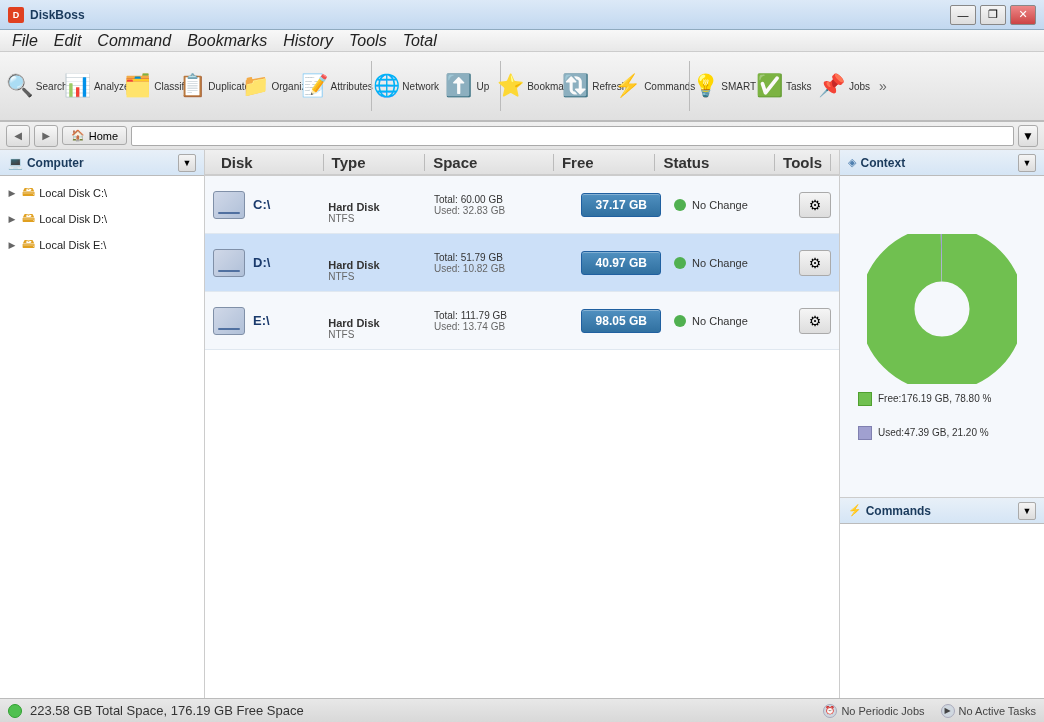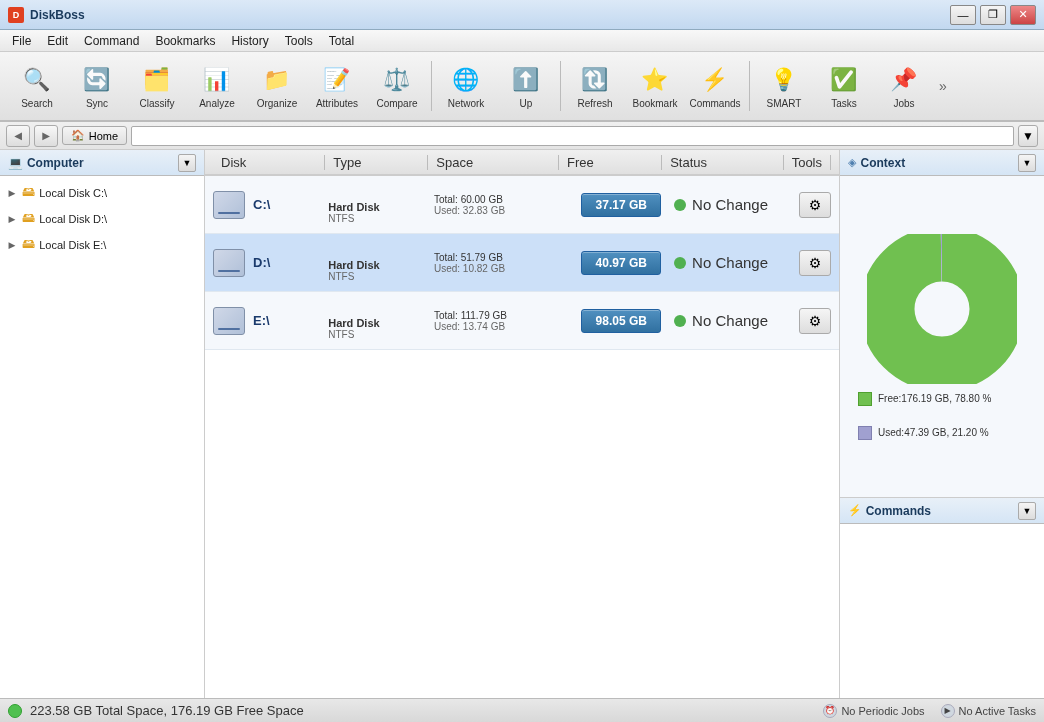--- a/index.html
+++ b/index.html
@@ -23,35 +23,35 @@
 
     
     #menu-bar {
       background: linear-gradient(to bottom, #f8f8f8, #e8e8e8);
       height: 22px;
       display: flex;
       align-items: center;
       padding: 0 4px;
       border-bottom: 1px solid #ccc;
     }
-    .menu-item { padding: 2px 8px; font-size: 12px; color: #222; cursor: pointer; border-radius: 2px; }
+    .menu-item { padding: 2px 8px; font-size: 16px; color: #222; cursor: pointer; border-radius: 2px; font-style: italic; }
 
     
     #toolbar {
       background: linear-gradient(to bottom, #f5f5f5, #e0e0e0);
       height: 70px;
       display: flex;
       align-items: center;
       padding: 4px 8px;
       border-bottom: 2px solid #bbb;
       gap: 2px;
     }
     .toolbar-btn {
       display: flex;
-      flex-direction: column;
+      flex-direction: row;
       align-items: center;
       justify-content: center;
       width: 58px;
       height: 60px;
       cursor: pointer;
       border: 1px solid transparent;
       border-radius: 3px;
       gap: 2px;
       padding: 2px;
     }
@@ -110,21 +110,21 @@
     
     
     #table-header {
       display: flex;
       align-items: center;
       background: linear-gradient(to bottom, #f0f0f0, #e0e0e0);
       border-bottom: 2px solid #ccc;
       height: 26px;
       padding: 0 8px;
     }
-    .th { font-size: 13px; font-weight: normal; color: #333; border-right: 1px solid #bbb; padding: 0 8px; display: flex; align-items: center; }
+    .th { font-size: 15px; font-weight: bold; color: #333; border-right: 1px solid #bbb; padding: 0 8px; display: flex; align-items: center; }
     .th-disk { width: 120px; }
     .th-type { width: 110px; }
     .th-space { width: 140px; }
     .th-free { width: 110px; }
     .th-status { width: 130px; }
     .th-tools { flex: 1; }
 
     
     .disk-row { display: flex; align-items: center; padding: 0 8px; height: 58px; border-bottom: 1px solid #e0e8f0; cursor: pointer; }
     .disk-row:nth-child(even) { background: #f5f8fc; }
@@ -142,21 +142,21 @@
     .row-space { width: 140px; }
     .row-space .total { font-size: 10px; color: #333; }
     .row-space .used { font-size: 10px; color: #666; }
 
     .row-free { width: 110px; display: flex; align-items: center; justify-content: center; }
     .free-badge { background: linear-gradient(to bottom, #5090c0, #3070a0); border: 1px solid #2060a0; border-radius: 3px; padding: 4px 8px; color: white; font-size: 12px; font-weight: bold; text-align: center; min-width: 80px; box-shadow: inset 0 1px 0 rgba(255,255,255,0.3); }
 
     .row-status { width: 130px; display: flex; align-items: center; gap: 6px; }
     .status-dot { width: 12px; height: 12px; border-radius: 50%; display: flex; align-items: center; justify-content: center; }
     .status-ok { background: #50b050; }
-    .status-text { font-size: 15px; color: #333; }
+    .status-text { font-size: 11px; color: #333; }
 
     .row-tools { flex: 1; display: flex; align-items: center; justify-content: center; }
     .tools-btn { width: 32px; height: 26px; background: linear-gradient(to bottom, #f5f5f5, #ddd); border: 1px solid #aaa; border-radius: 3px; cursor: pointer; display: flex; align-items: center; justify-content: center; }
     .gear-icon-svg { font-size: 14px; }
 
     
     #right-panel { width: 205px; background: #f5f8fc; border-left: 1px solid #ccc; display: flex; flex-direction: column; }
     
     #context-panel { flex: 1; display: flex; flex-direction: column; border-bottom: 1px solid #ccc; }
     #context-header { background: linear-gradient(to bottom, #e8f0f8, #d5e5f5); height: 26px; display: flex; align-items: center; padding: 0 8px; border-bottom: 1px solid #bbb; gap: 4px; }
@@ -240,79 +240,73 @@
 
 <div id="toolbar">
   <div class="toolbar-btn">
     <div class="tb-icon">
         <span class="icon-search"></span>
       </div>
     <div class="tb-label">Search</div>
   </div>
   <div class="toolbar-btn">
     <div class="tb-icon">
-        <span class="icon-sync"></span>
-      </div>
-    <div class="tb-label">Sync</div>
+        <span class="icon-analyze"></span>
+      </div>
+    <div class="tb-label">Analyze</div>
   </div>
   <div class="toolbar-btn">
     <div class="tb-icon">
         <span class="icon-classify"></span>
       </div>
     <div class="tb-label">Classify</div>
   </div>
   <div class="toolbar-btn">
     <div class="tb-icon">
-        <span class="icon-analyze"></span>
-      </div>
-    <div class="tb-label">Analyze</div>
+        <span class="icon-duplicates"></span>
+      </div>
+    <div class="tb-label">Duplicates</div>
   </div>
   <div class="toolbar-btn">
     <div class="tb-icon">
         <span class="icon-organize"></span>
       </div>
     <div class="tb-label">Organize</div>
   </div>
   <div class="toolbar-btn">
     <div class="tb-icon">
         <span class="icon-attributes"></span>
       </div>
     <div class="tb-label">Attributes</div>
   </div>
-  <div class="toolbar-btn">
-    <div class="tb-icon">
-        <span class="icon-compare"></span>
-      </div>
-    <div class="tb-label">Compare</div>
-  </div>
   <div class="toolbar-sep"></div>
   <div class="toolbar-btn">
     <div class="tb-icon">
         <span class="icon-network"></span>
       </div>
     <div class="tb-label">Network</div>
   </div>
   <div class="toolbar-btn">
     <div class="tb-icon">
         <span class="icon-up"></span>
       </div>
     <div class="tb-label">Up</div>
   </div>
   <div class="toolbar-sep"></div>
   <div class="toolbar-btn">
     <div class="tb-icon">
+        <span class="icon-bookmark"></span>
+      </div>
+    <div class="tb-label">Bookmark</div>
+  </div>
+  <div class="toolbar-btn">
+    <div class="tb-icon">
         <span class="icon-refresh"></span>
       </div>
     <div class="tb-label">Refresh</div>
-  </div>
-  <div class="toolbar-btn">
-    <div class="tb-icon">
-        <span class="icon-bookmark"></span>
-      </div>
-    <div class="tb-label">Bookmark</div>
   </div>
   <div class="toolbar-btn">
     <div class="tb-icon">
         <span class="icon-commands"></span>
       </div>
     <div class="tb-label">Commands</div>
   </div>
   <div class="toolbar-sep"></div>
   <div class="toolbar-btn">
     <div class="tb-icon">

